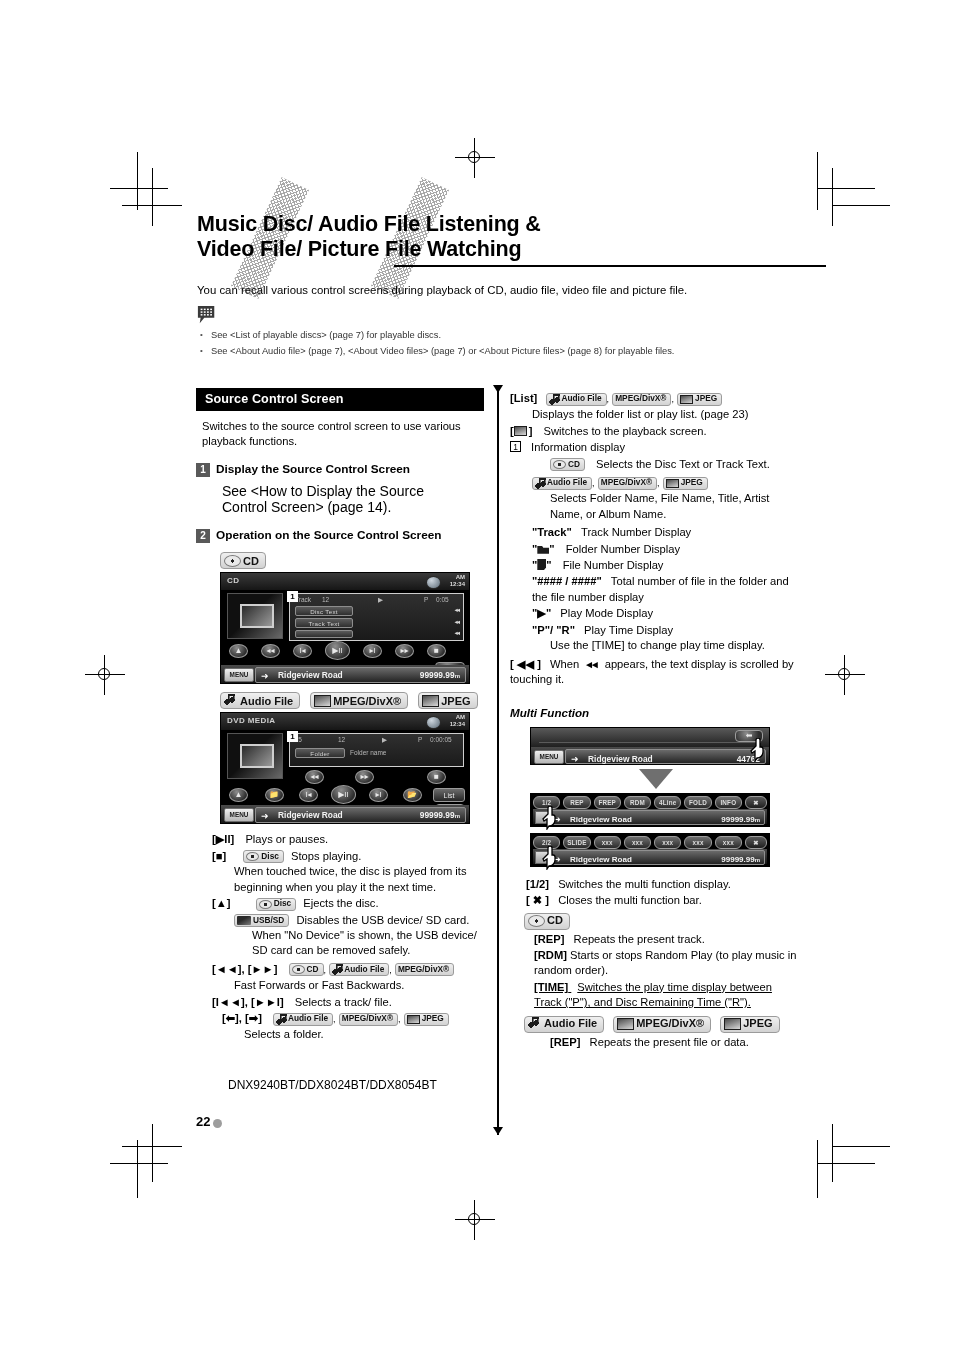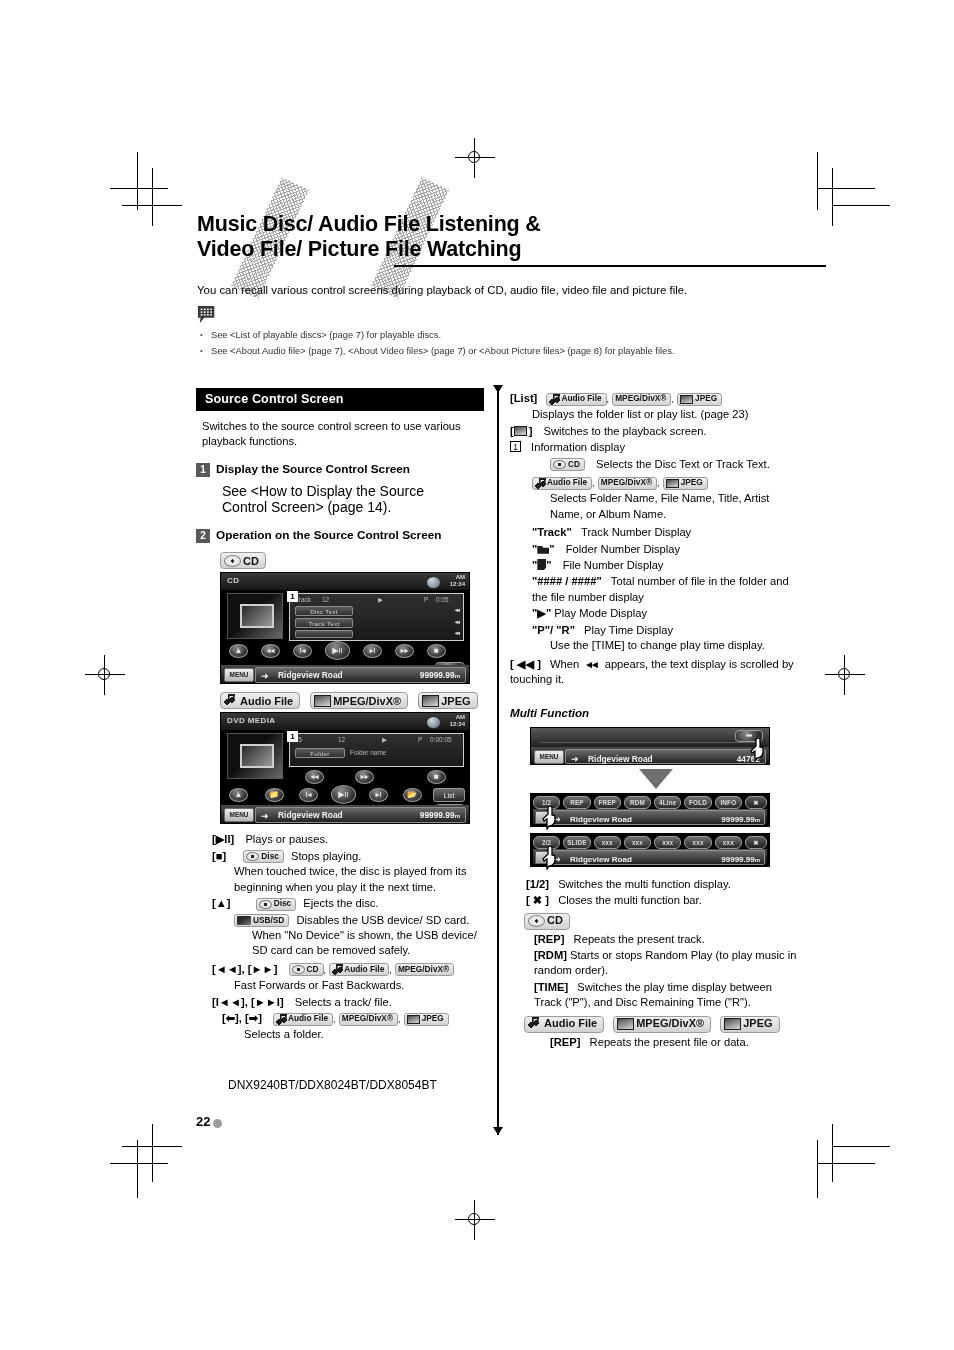--- a/index.html
+++ b/index.html
@@ -519,21 +519,21 @@
   <div class="row ind1">
     <b class="k">"<span class="file-g"></span>"</b>
     <span style="margin-left:8px;">File Number Display</span>
   </div>
   <div class="row ind1">
     <b class="k">"#### / ####"</b>
     <span style="margin-left:6px;">Total number of file in the folder and the file number display</span>
   </div>
   <div class="row ind1">
     <b class="k">"▶"</b>
-    <span style="">Play Mode Display</span>
+    <span style="margin-left:6px;">Play Mode Display</span>
   </div>
   <div class="row ind1">
     <b class="k">"P"/ "R"</b>
     <span style="margin-left:6px;">Play Time Display</span>
   </div>
   <div class="ind2" style="width:232px;">Use the [TIME] to change play time display.</div>
 
   <div class="row" style="margin-top:3px;">
     <b class="k">[ ◀◀ ]</b>
     <span style="margin-left:6px;">When</span>
@@ -634,21 +634,21 @@
     </div>
 
     <div class="row ind1" style="margin-left:8px;">
       <b class="k">[REP]</b>
       <span style="margin-left:6px;">Repeats the present track.</span>
     </div>
     <div class="row ind1" style="margin-left:8px;">
       <b class="k">[RDM]</b>
       <span style="">Starts or stops Random Play (to play music in random order).</span>
     </div>
-    <div class="row ind1" style="margin-left:8px;">
+    <div class="row ind1" style="margin-left:8px;text-decoration:underline;">
       <b class="k">[TIME]</b>
       <span style="margin-left:6px;">Switches the play time display between Track ("P"), and Disc Remaining Time ("R").</span>
     </div>
 
     <div style="margin:5px 0 2px -2px;display:flex;gap:9px;align-items:center;">
       <span class="badge big">
           <span class="note-glyph"></span>
           <span>Audio File</span>
         </span>
       <span class="badge big">

